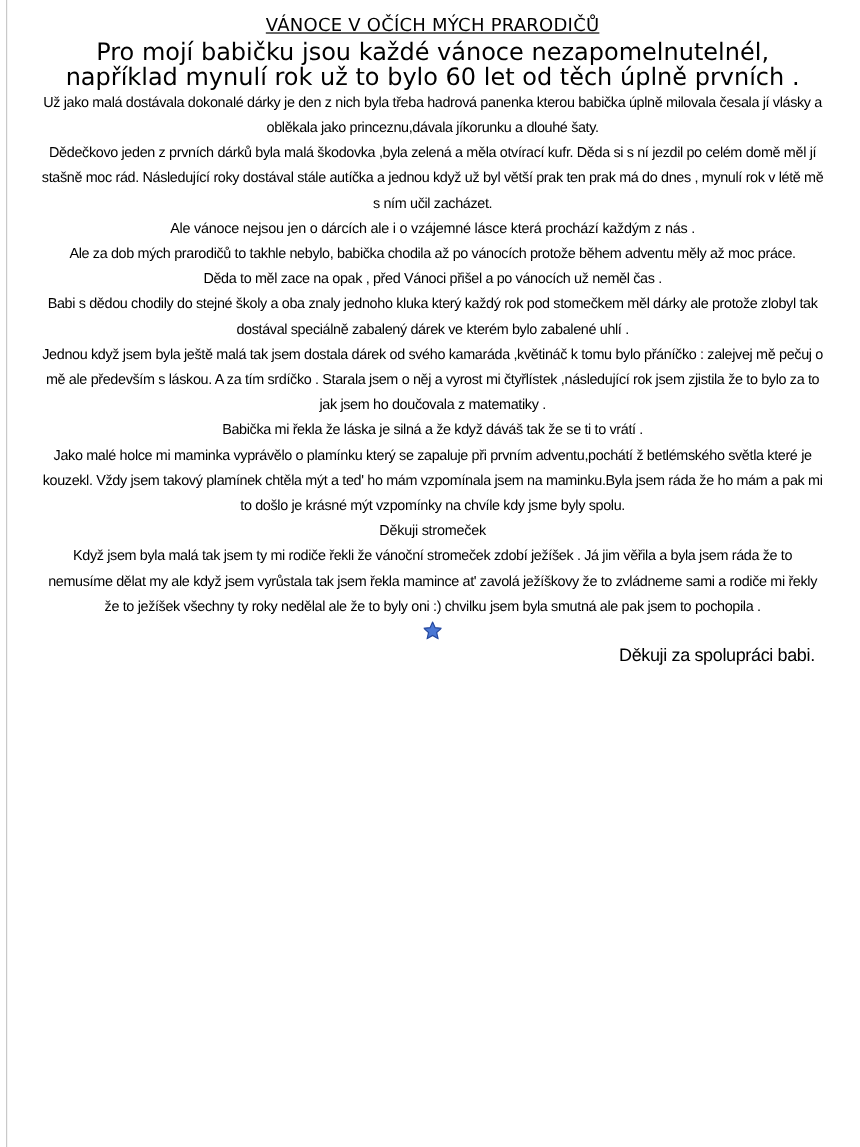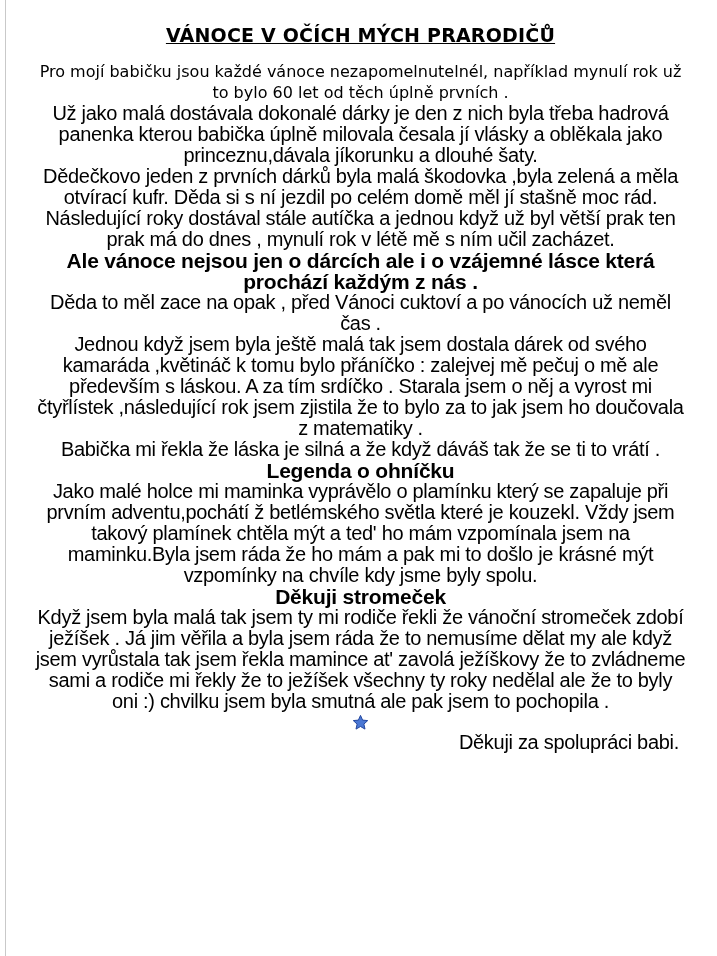--- a/index.html
+++ b/index.html
@@ -21,79 +21,80 @@
     top: 0;
     bottom: 0;
     width: 1px;
     background: #c9c9c9;
   }
   .content {
     padding: 10px 30px 0 34px;
     text-align: center;
   }
   .title {
-    margin: 14px;
+    margin: 0;
     font-family: "DejaVu Sans", sans-serif;
-    font-weight: bold;
-    font-size: 19px;
+    font-weight: normal;
+    font-size: 15px;
     line-height: 23px;
     text-decoration: underline;
     letter-spacing: 0.2px;
   }
   p {
     margin: 0;
     white-space: pre-wrap;
     line-height: 21px;
   }
   .wide {
     font-family: "DejaVu Sans", sans-serif;
-    font-size: 16px;
+    font-size: 20px;
     text-align: center;
   }
   .narrow {
     font-family: "Liberation Sans", sans-serif;
-    font-size: 20px;
+    font-size: 12px;
     letter-spacing: -0.3px;
   }
   .heading {
     font-family: "Liberation Sans", sans-serif;
-    font-weight: bold;
-    font-size: 21px;
+    font-weight: normal;
+    font-size: 12px;
     letter-spacing: -0.2px;
   }
   .star-row {
     line-height: 20px;
     height: 20px;
   }
   .star-row svg {
     vertical-align: middle;
   }
   .closing {
     text-align: right;
     padding-right: 8px;
-    font-size: 20px;
+    font-size: 15px;
     letter-spacing: -0.3px;
   }
 </style>
 </head>
 <body>
 
 <div class="left-rule"></div>
 
 <div class="content">
   <h1 class="title">VÁNOCE V OČÍCH MÝCH PRARODIČŮ</h1>
 
   <p class="wide">Pro mojí babičku jsou každé vánoce nezapomelnutelnél, například mynulí rok už to bylo 60 let od těch úplně prvních .</p>
   <p class="narrow">Už jako malá dostávala dokonalé dárky je den z nich byla třeba hadrová panenka kterou babička úplně milovala česala jí vlásky a oblěkala jako princeznu,dávala jíkorunku a dlouhé šaty.</p>
   <p class="narrow">Dědečkovo jeden z prvních dárků byla malá škodovka ,byla zelená a měla otvírací kufr. Děda si s ní jezdil po celém domě měl jí stašně moc rád. Následující roky dostával stále autíčka a jednou když už byl větší prak ten prak má do dnes , mynulí rok v létě mě s ním učil zacházet.</p>
   <p class="heading">Ale vánoce nejsou jen o dárcích ale i o vzájemné lásce která prochází každým z nás .</p>
-  <p class="narrow">Děda to měl zace na opak , před Vánoci cuktoví a po vánocích už neměl čas .</p>
+  <p class="narrow">Ale za dob mých prarodičů to takhle nebylo, babička chodila až po vánocích protože během adventu měly až moc práce.</p>
+  <p class="narrow">Děda to měl zace na opak , před Vánoci přišel a po vánocích už neměl čas .</p>
+  <p class="narrow">Babi s dědou chodily do stejné školy a oba znaly jednoho kluka který každý rok pod stomečkem měl dárky ale protože zlobyl tak dostával speciálně zabalený dárek ve kterém bylo zabalené uhlí .</p>
   <p class="narrow">Jednou když jsem byla ještě malá tak jsem dostala dárek od svého kamaráda ,květináč k tomu bylo přáníčko : zalejvej mě pečuj o mě ale především s láskou. A za tím srdíčko . Starala jsem o něj a vyrost mi čtyřlístek ,následující rok jsem zjistila že to bylo za to jak jsem ho doučovala z matematiky .</p>
   <p class="narrow">Babička mi řekla že láska je silná a že když dáváš tak že se ti to vrátí .</p>
-  <p class="heading">Legenda o ohníčku</p>
   <p class="narrow">Jako malé holce mi maminka vyprávělo o plamínku který se zapaluje při prvním adventu,pochátí ž betlémského světla které je kouzekl. Vždy jsem takový plamínek chtěla mýt a ted' ho mám vzpomínala jsem na maminku.Byla jsem ráda že ho mám a pak mi to došlo je krásné mýt vzpomínky na chvíle kdy jsme byly spolu.</p>
   <p class="heading">Děkuji stromeček</p>
   <p class="narrow">Když jsem byla malá tak jsem ty mi rodiče řekli že vánoční stromeček zdobí ježíšek . Já jim věřila a byla jsem ráda že to nemusíme dělat my ale když jsem vyrůstala tak jsem řekla mamince at' zavolá ježíškovy že to zvládneme sami a rodiče mi řekly že to ježíšek všechny ty roky nedělal ale že to byly oni :) chvilku jsem byla smutná ale pak jsem to pochopila .</p>
 
   <div class="star-row">
     <svg width="15" height="15" viewBox="0 0 15 15">
       <polygon points="7.5,0.4 9.6,5.1 14.7,5.6 10.9,9.1 12,14.1 7.5,11.5 3,14.1 4.1,9.1 0.3,5.6 5.4,5.1" stroke-width="1" fill="#4a77d4"></polygon>
       <polygon points="7.5,0.4 9.6,5.1 14.7,5.6 10.9,9.1 12,14.1 7.5,11.5 3,14.1 4.1,9.1 0.3,5.6 5.4,5.1" fill="none" stroke-width="1" stroke="#24479e"></polygon>
     </svg>
   </div>

